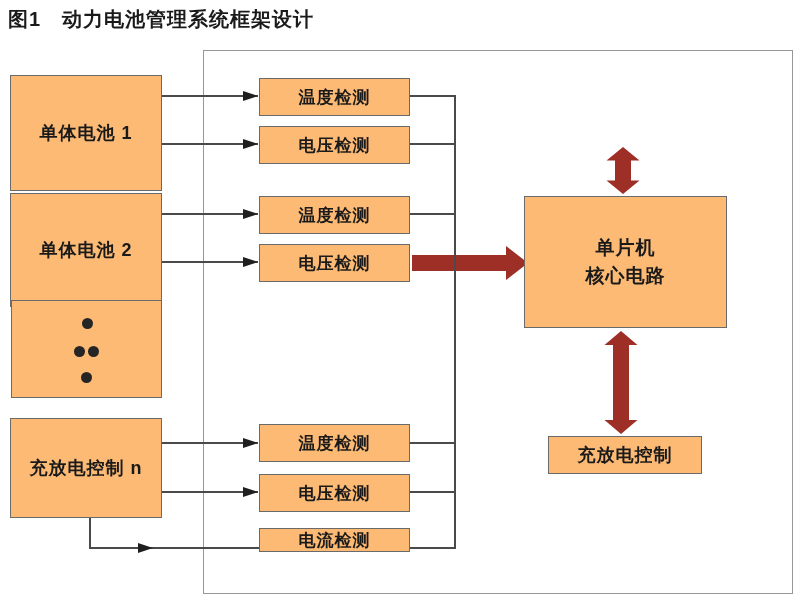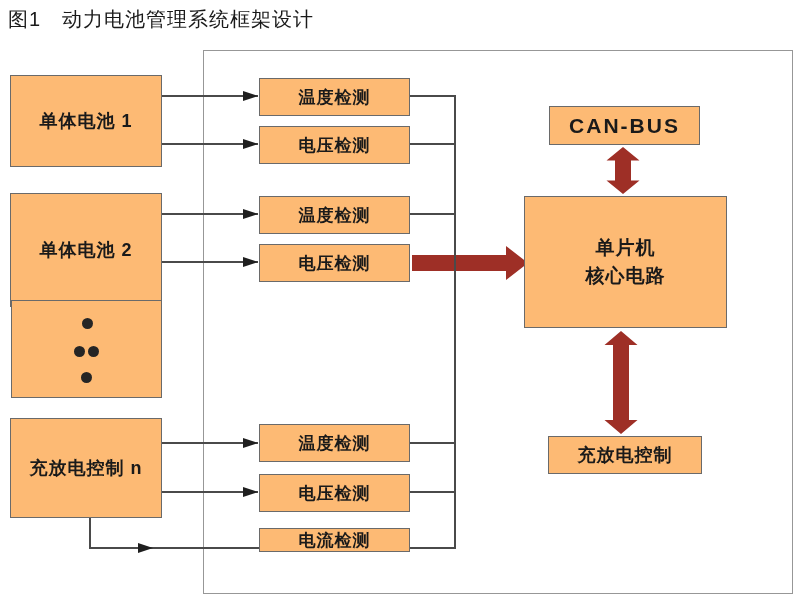--- a/index.html
+++ b/index.html
@@ -2,21 +2,21 @@
 <html><head>
 <meta charset="utf-8">
 <style>
   html,body{margin:0;padding:0;background:#ffffff;}
   .stage{
     position:relative;width:800px;height:603px;background:#ffffff;
     font-family:"Liberation Sans","DejaVu Sans",sans-serif;
     color:#1a1a1a;overflow:hidden;
   }
   .title{
-    position:absolute;left:8px;top:6px;font-size:20px;font-weight:normal;
+    position:absolute;left:8px;top:6px;font-size:20px;font-weight:bold;
     letter-spacing:1px;white-space:pre;
   }
   .frame{
     position:absolute;left:203px;top:50px;width:590px;height:544px;
     border:1.5px solid #979797;box-sizing:border-box;background:transparent;
   }
   .box{
     position:absolute;border:1.5px solid #6a6a6a;background:#fdba74;
     box-sizing:border-box;display:flex;align-items:center;justify-content:center;
     text-align:center;
@@ -73,21 +73,21 @@
   <div class="vline" style="left:454px;top:95px;height:454px;"></div>
 
   <div class="ahead" style="left:243px;top:90.5px;"></div>
   <div class="ahead" style="left:243px;top:138.5px;"></div>
   <div class="ahead" style="left:243px;top:208.5px;"></div>
   <div class="ahead" style="left:243px;top:256.5px;"></div>
   <div class="ahead" style="left:243px;top:437.5px;"></div>
   <div class="ahead" style="left:243px;top:486.5px;"></div>
   <div class="ahead" style="left:138px;top:542.5px;"></div>
 
-  <div class="box battery" style="left:10px;top:75px;width:152px;height:92px;">
+  <div class="box battery" style="left:10px;top:75px;width:152px;height:116px;">
     <span>单体电池 1</span>
   </div>
   <div class="box battery" style="left:10px;top:193px;width:152px;height:114px;">
     <span>单体电池 2</span>
   </div>
   <div class="box" style="left:11px;top:300px;width:151px;height:98px;">
     <span style="position:absolute;left:0;top:0;width:100%;height:100%;">
       <span class="dot" style="left:70px;top:17px;"></span>
       <span class="dot" style="left:62px;top:45px;"></span>
       <span class="dot" style="left:76px;top:45px;"></span>
@@ -113,23 +113,20 @@
   <div class="box detect" style="left:259px;top:424px;width:151px;height:38px;">
     <span>温度检测</span>
   </div>
   <div class="box detect" style="left:259px;top:474px;width:151px;height:38px;">
     <span>电压检测</span>
   </div>
   <div class="box detect" style="left:259px;top:528px;width:151px;height:24px;">
     <span>电流检测</span>
   </div>
 
-  <div class="box canbus" style="left:549px;top:106px;width:151px;height:39px;">
-    <span>CAN-BUS</span>
-  </div>
   <div class="box ctrl" style="left:548px;top:436px;width:154px;height:38px;">
     <span>充放电控制</span>
   </div>
   <div class="box mcu" style="left:524px;top:196px;width:203px;height:132px;">
     <span>单片机</span>
     <span>核心电路</span>
   </div>
 
 </div>
 

